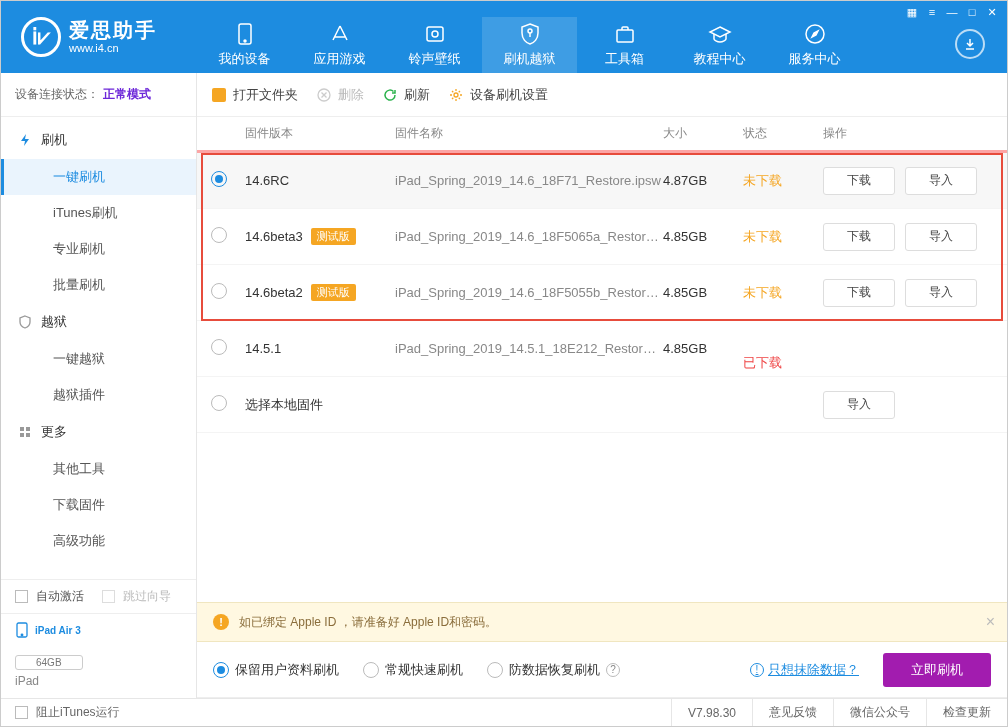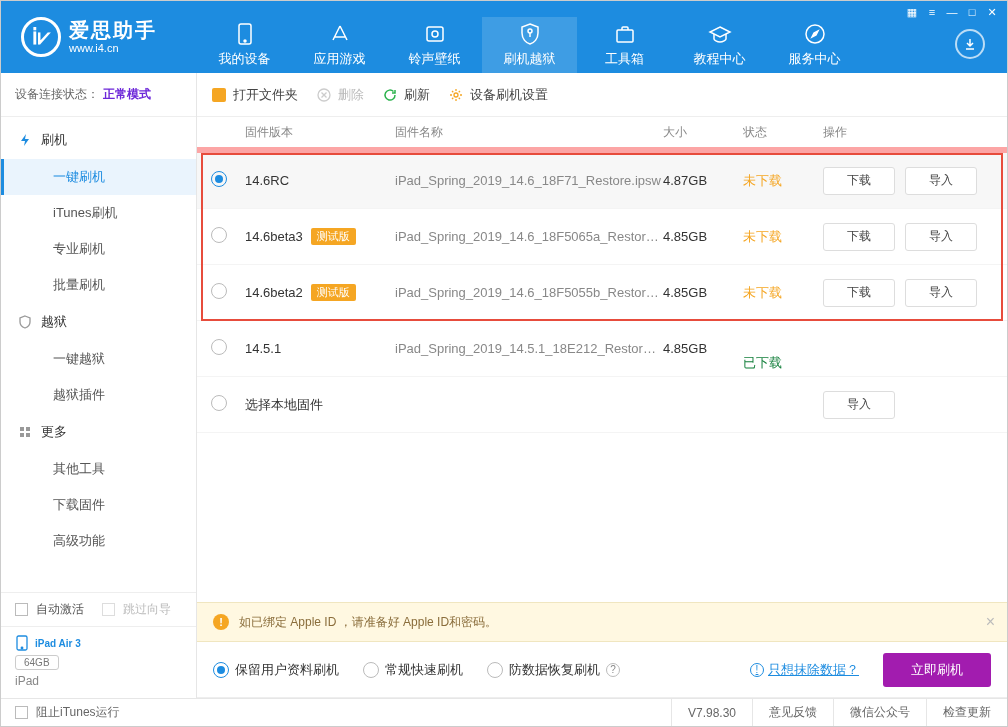--- a/index.html
+++ b/index.html
@@ -28,50 +28,50 @@
 .side-list { flex:1; overflow:auto; padding-top:4px;}
 .side-group { padding:10px 16px; display:flex; align-items:center; gap:8px; color:#333; font-size:13px; cursor:pointer;}
 .side-group .gi{width:16px;height:16px;display:inline-flex;align-items:center;justify-content:center;}
 .side-sub { padding:9px 16px 9px 52px; font-size:13px; color:#555; cursor:pointer;}
 .side-sub.active { background:#eaf4fd; color:#1d8ce0; border-left:3px solid #1d8ce0; padding-left:49px;}
 .side-bottom { border-top:1px solid #eee;}
 .sb-row { padding:8px 14px; display:flex; align-items:center; gap:8px; font-size:12px; color:#555;}
 .sb-chk { width:13px;height:13px;border:1px solid #bbb; display:inline-block;}
 .device-block{ border-top:1px solid #eee; padding:8px 14px 10px;}
 .device-name { color:#1d8ce0; font-weight:bold; font-size:10px;}
-.device-cap { display:inline-block; font-size:10px; padding:1px 8px; border:1px solid #ccc; border-radius:3px; color:#777; margin-top:4px;}
+.device-cap { display:inline-block; font-size:10px; padding:1px 20px; border:1px solid #ccc; border-radius:3px; color:#777; margin-top:17px;}
 .device-type { font-size:12px; color:#888; margin-top:4px;}
 
 
 .main { flex:1; display:flex; flex-direction:column; min-width:0;}
 .toolbar { height:44px; border-bottom:1px solid #eee; display:flex; align-items:center; padding:0 14px; gap:18px; font-size:13px;}
 .tb-btn { display:flex; align-items:center; gap:6px; cursor:pointer; color:#444;}
 .tb-btn.disabled { color:#bbb; cursor:default;}
 .tb-ico { width:16px;height:16px;display:inline-flex;align-items:center;justify-content:center;}
 .sq-orange{width:14px;height:14px;background:#f5a623;border-radius:2px;}
 
-.table-head { display:flex; align-items:center; height:36px; border-bottom:6px solid #fca5a5; padding:0 14px; color:#888; font-size:12px;}
+.table-head { display:flex; align-items:center; height:36px; border-bottom:3px solid #fca5a5; padding:0 14px; color:#888; font-size:12px;}
 .col-radio{width:34px;}
 .col-ver{width:150px;}
 .col-name{flex:1;}
 .col-size{width:80px; text-align:left;}
 .col-status{width:80px;}
 .col-ops{width:170px;}
 
 .rows { }
 .row { display:flex; align-items:center; height:56px; padding:18px 14px; border-bottom:1px solid #f4f4f4; font-size:13px;}
 .row.sel { background:#f7f7f7;}
 .radio{width:16px;height:16px;border:1px solid #bbb;border-radius:50%;position:relative;display:inline-block;}
 .radio.on{border-color:#1d8ce0;}
 .radio.on::after{content:"";position:absolute;inset:3px;background:#1d8ce0;border-radius:50%;}
 .ver-cell{display:flex;align-items:center;gap:8px;}
 .beta-tag{background:#f5a623;color:#fff;font-size:11px;padding:1px 6px;border-radius:2px;}
 .name-cell{color:#888;white-space:nowrap;overflow:hidden;text-overflow:ellipsis;}
 .status-not{color:#f5a623;}
-.status-done{color:#15803d;margin-top:28px;}
+.status-done{color:#ef4444;margin-top:28px;}
 .ops-cell{display:flex;gap:10px;justify-content:flex-start;}
 .btn-sm{width:72px;height:28px;border:1px solid #ddd;background:#fff;border-radius:3px;display:flex;align-items:center;justify-content:center;cursor:pointer;color:#444;font-size:12px;}
 .highlight-box{position:absolute; border:2px solid #e74c3c; pointer-events:none;}
 
 .warn-bar{height:40px;background:#fff8e1;border-top:1px solid #f0e6c0;border-bottom:1px solid #f0e6c0;display:flex;align-items:center;padding:0 16px;color:#8a6d3b;font-size:12px;position:relative;}
 .warn-ico{width:16px;height:16px;background:#f5a623;border-radius:50%;color:#fff;display:flex;align-items:center;justify-content:center;font-size:11px;margin-right:10px;font-weight:bold;}
 .warn-close{position:absolute;right:12px;color:#bbb;cursor:pointer;font-size:16px;}
 
 .options-bar{height:56px;display:flex;align-items:center;padding:0 16px;gap:24px;font-size:13px;border-bottom:1px solid #eee;}
 .opt{display:flex;align-items:center;gap:6px;cursor:pointer;}

